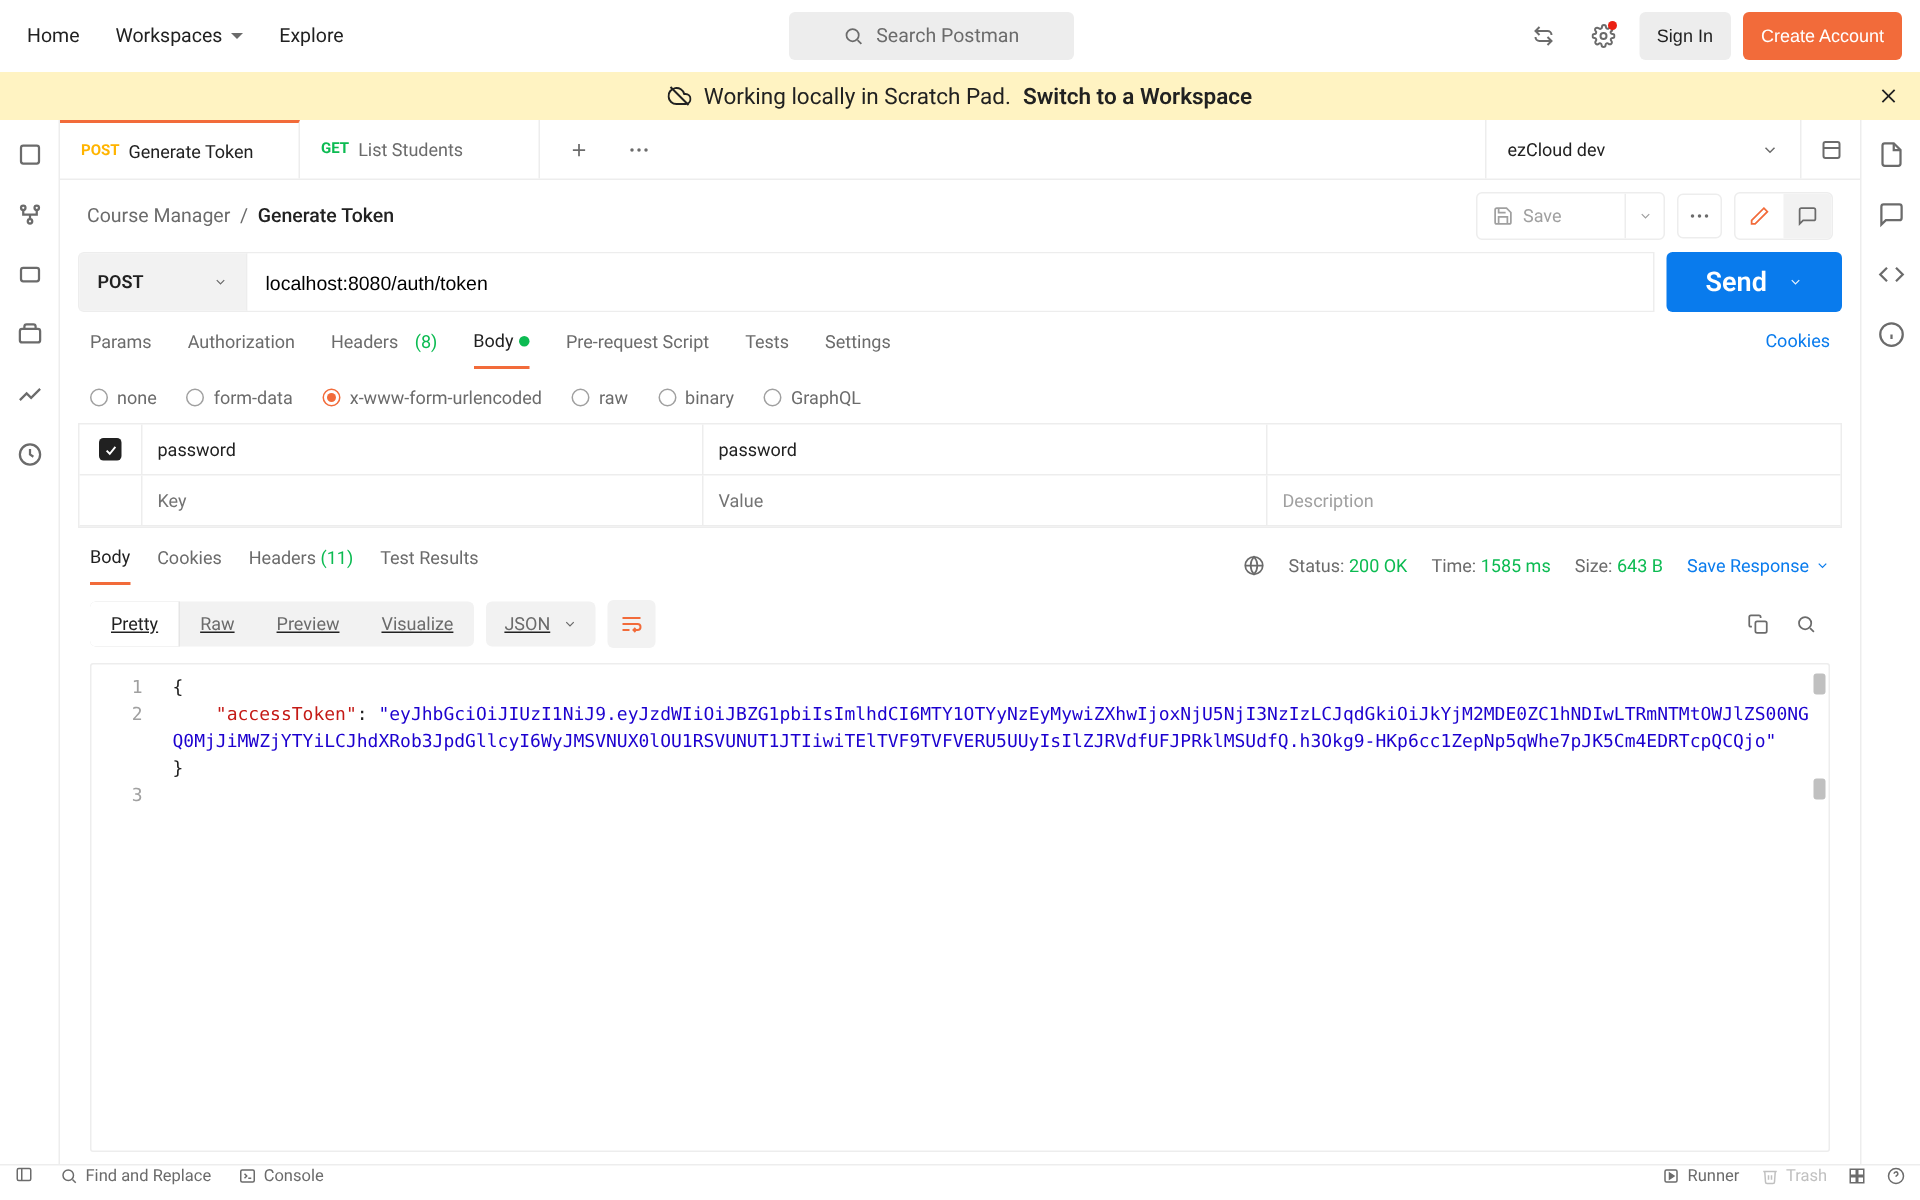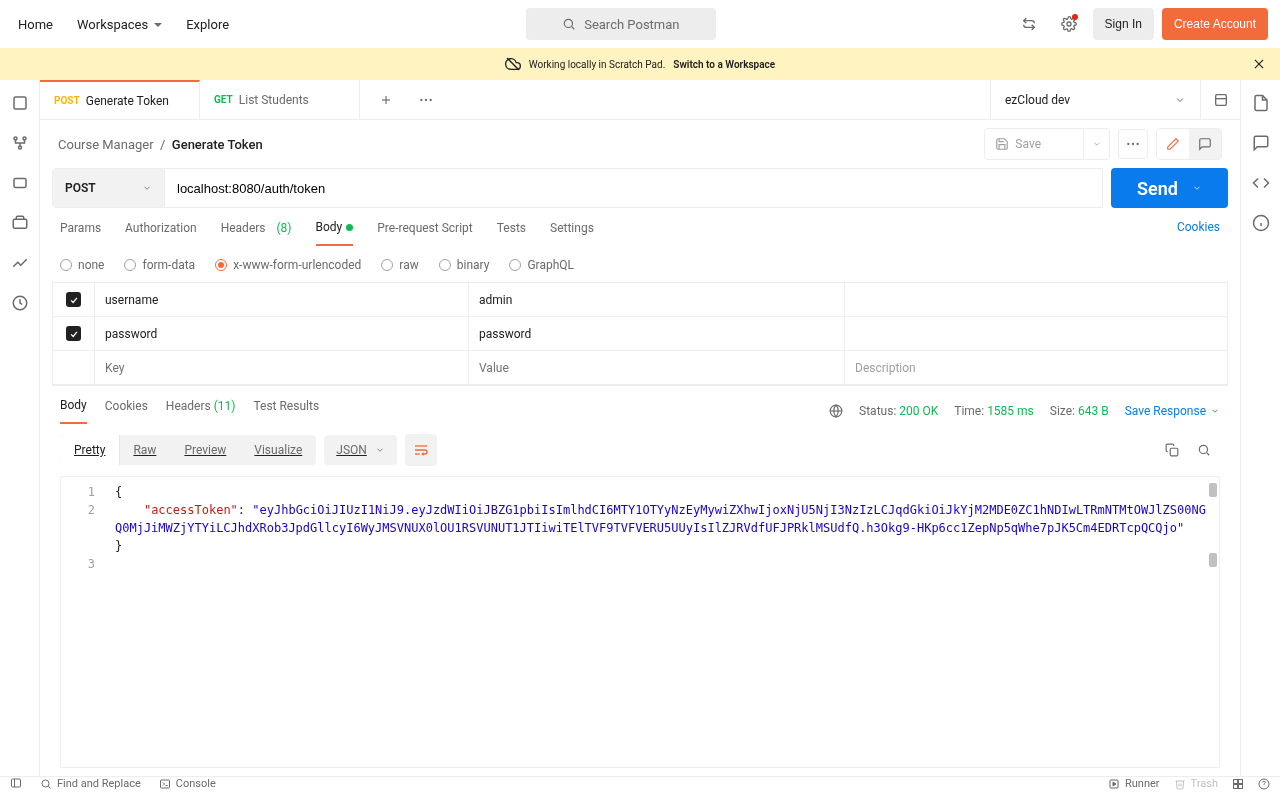--- a/index.html
+++ b/index.html
@@ -13,21 +13,21 @@
 .search-wrap { flex: 1; display: flex; justify-content: center; }
 .search-box { background: #ededed; border-radius: 4px; display: flex; align-items: center; gap: 8px; padding: 0 12px; height: 32px; width: 190px; justify-content:center; }
 .search-box span { color: #6b6b6b; font-size: 13px; }
 .nav-right { display: flex; align-items: center; gap: 8px; }
 .icon-btn { width: 32px; height: 32px; display: flex; align-items: center; justify-content: center; cursor: pointer; color:#6b6b6b; border-radius:4px; position:relative;}
 .notif-dot{position:absolute; top:6px; right:7px; width:6px; height:6px; background:#eb2013; border-radius:50%;}
 .btn { height: 32px; padding: 0 12px; border-radius: 4px; font-size: 12px; cursor: pointer; display:inline-flex; align-items:center; border:none; font-weight:500;}
 .btn-secondary { background: #ededed; color:#212121;}
 .btn-primary { background: #f26b3a; color: #fff; }
 
-.banner { height: 32px; background: #fff3c2; display: flex; align-items: center; justify-content: center; gap: 8px; font-size: 10px; position:relative;}
+.banner { height: 32px; background: #fff3c2; display: flex; align-items: center; justify-content: center; gap: 8px; font-size: 15px; position:relative;}
 .banner .link { color: #212121; font-weight: 600; cursor: pointer; }
 .banner-close{ position:absolute; right:14px; color:#212121; cursor:pointer;}
 
 .workspace { display: flex; height: calc(800px - 48px - 32px - 24px); }
 .left-rail, .right-rail { width: 40px; background:#fff; display:flex; flex-direction:column; align-items:center; padding-top:14px; gap:22px; color:#6b6b6b;}
 .left-rail { border-right:1px solid #ededed;}
 .right-rail { border-left:1px solid #ededed;}
 .rail-icon { width:18px; height:18px; cursor:pointer;}
 
 .main { flex: 1; display: flex; flex-direction: column; min-width:0;}
@@ -346,32 +346,20 @@
 
       <div class="kv-table">
         <div class="kv-row">
           <div class="kv-check">
               <div class="chk">
                 <svg width="10" height="10" viewBox="0 0 24 24" fill="none" stroke="#fff" stroke-width="3">
                   <polyline points="5 13 10 18 19 7"></polyline>
                 </svg>
               </div>
             </div>
-          <div class="kv-key">username</div>
-          <div class="kv-val">admin</div>
-          <div class="kv-desc"></div>
-        </div>
-        <div class="kv-row">
-          <div class="kv-check">
-              <div class="chk">
-                <svg width="10" height="10" viewBox="0 0 24 24" fill="none" stroke="#fff" stroke-width="3">
-                  <polyline points="5 13 10 18 19 7"></polyline>
-                </svg>
-              </div>
-            </div>
           <div class="kv-key">password</div>
           <div class="kv-val">password</div>
           <div class="kv-desc"></div>
         </div>
         <div class="kv-row">
           <div class="kv-check"></div>
           <div class="kv-key kv-placeholder">Key</div>
           <div class="kv-val kv-placeholder">Value</div>
           <div class="kv-desc">Description</div>
         </div>

